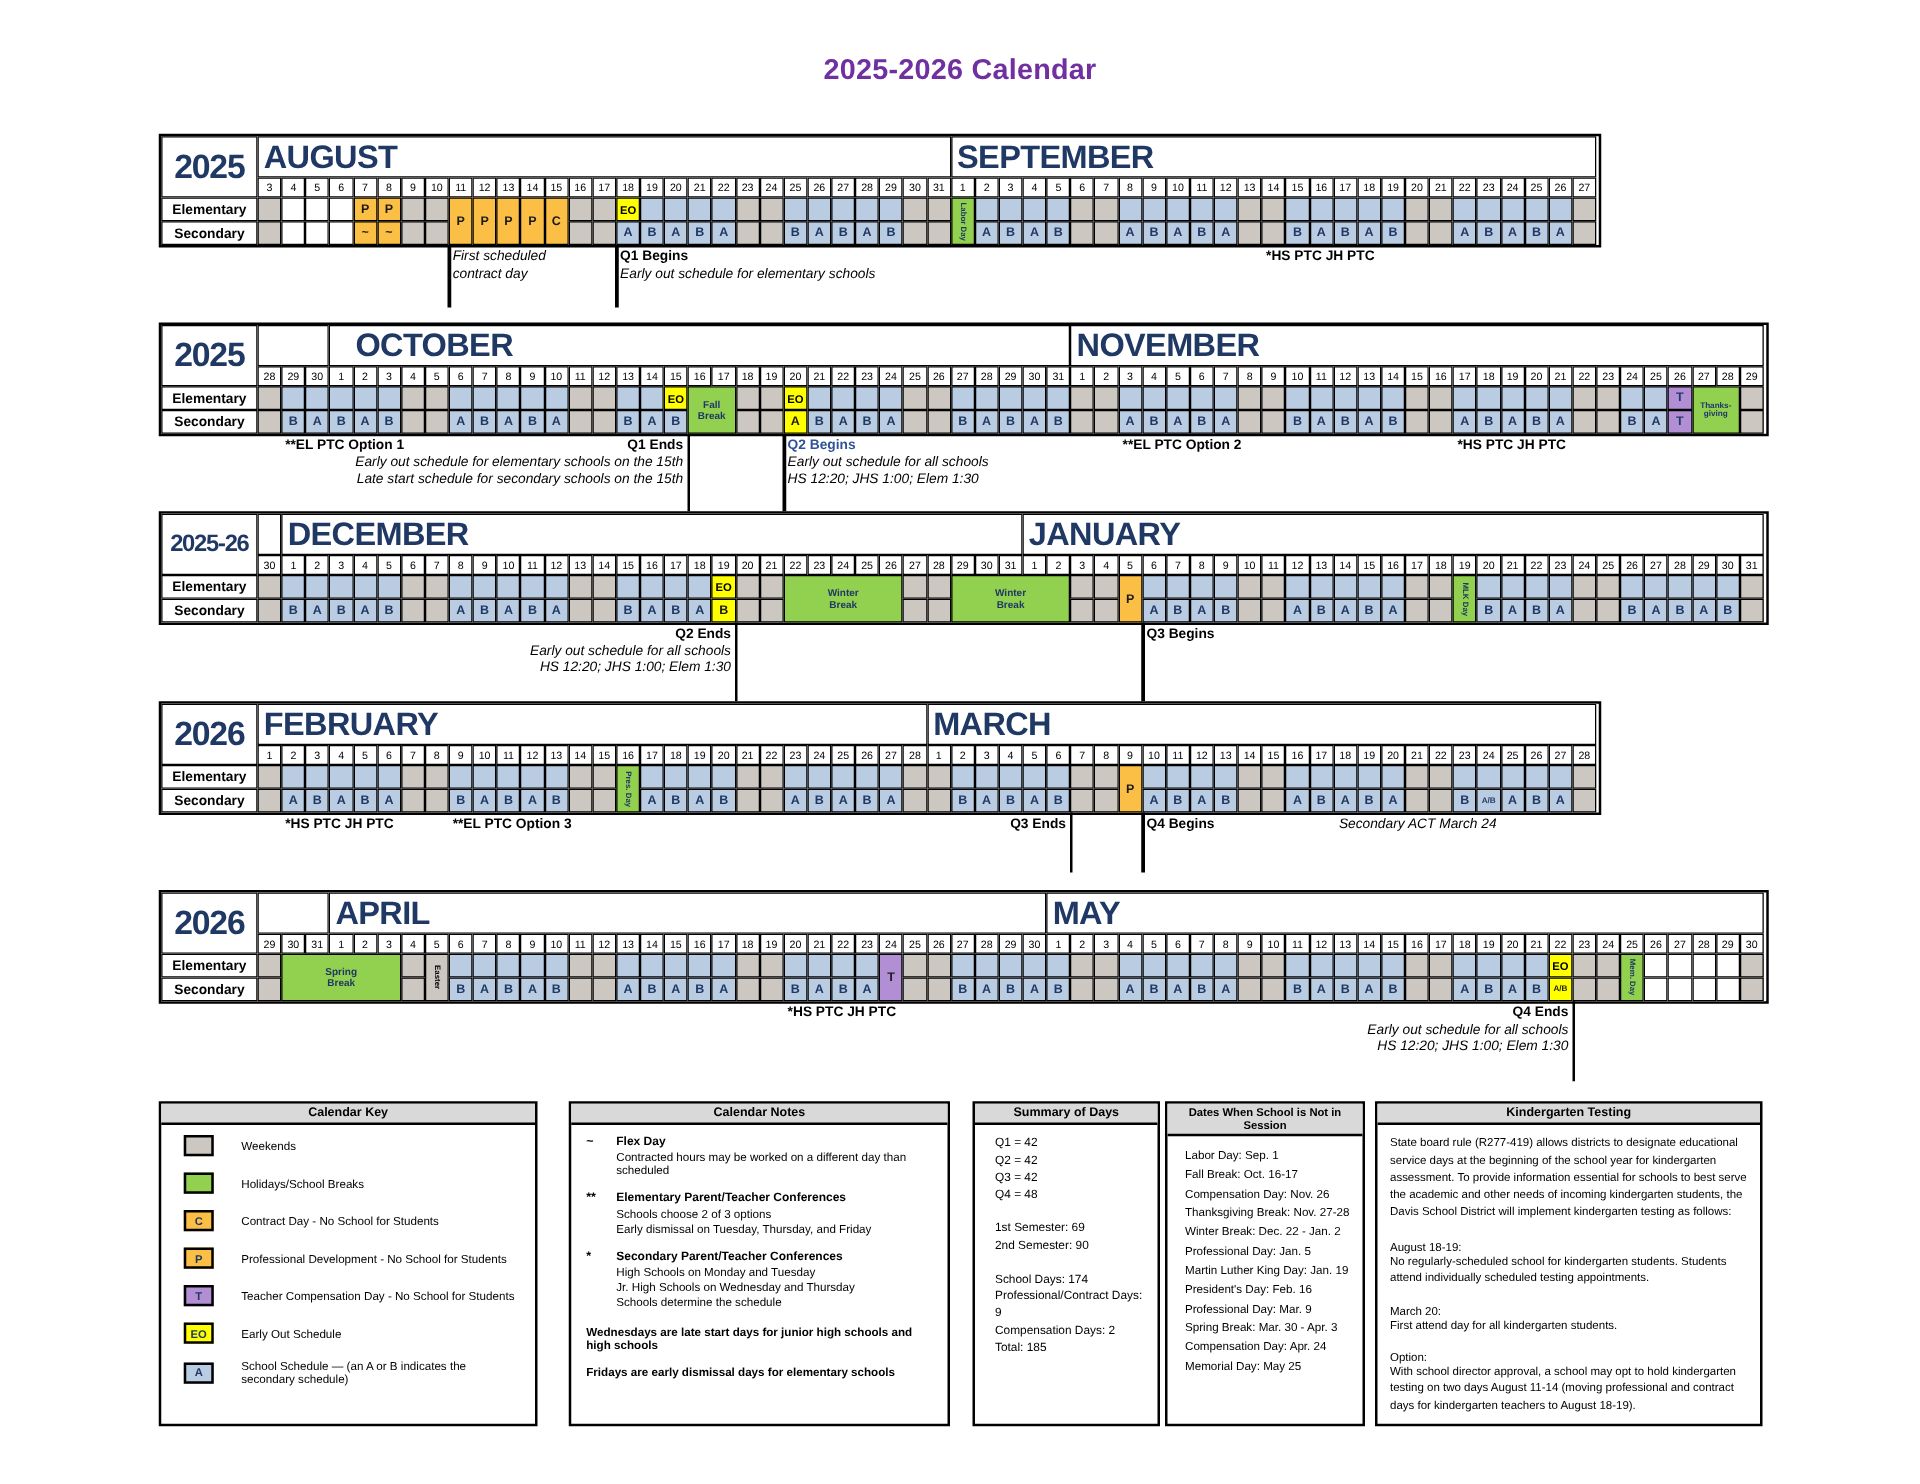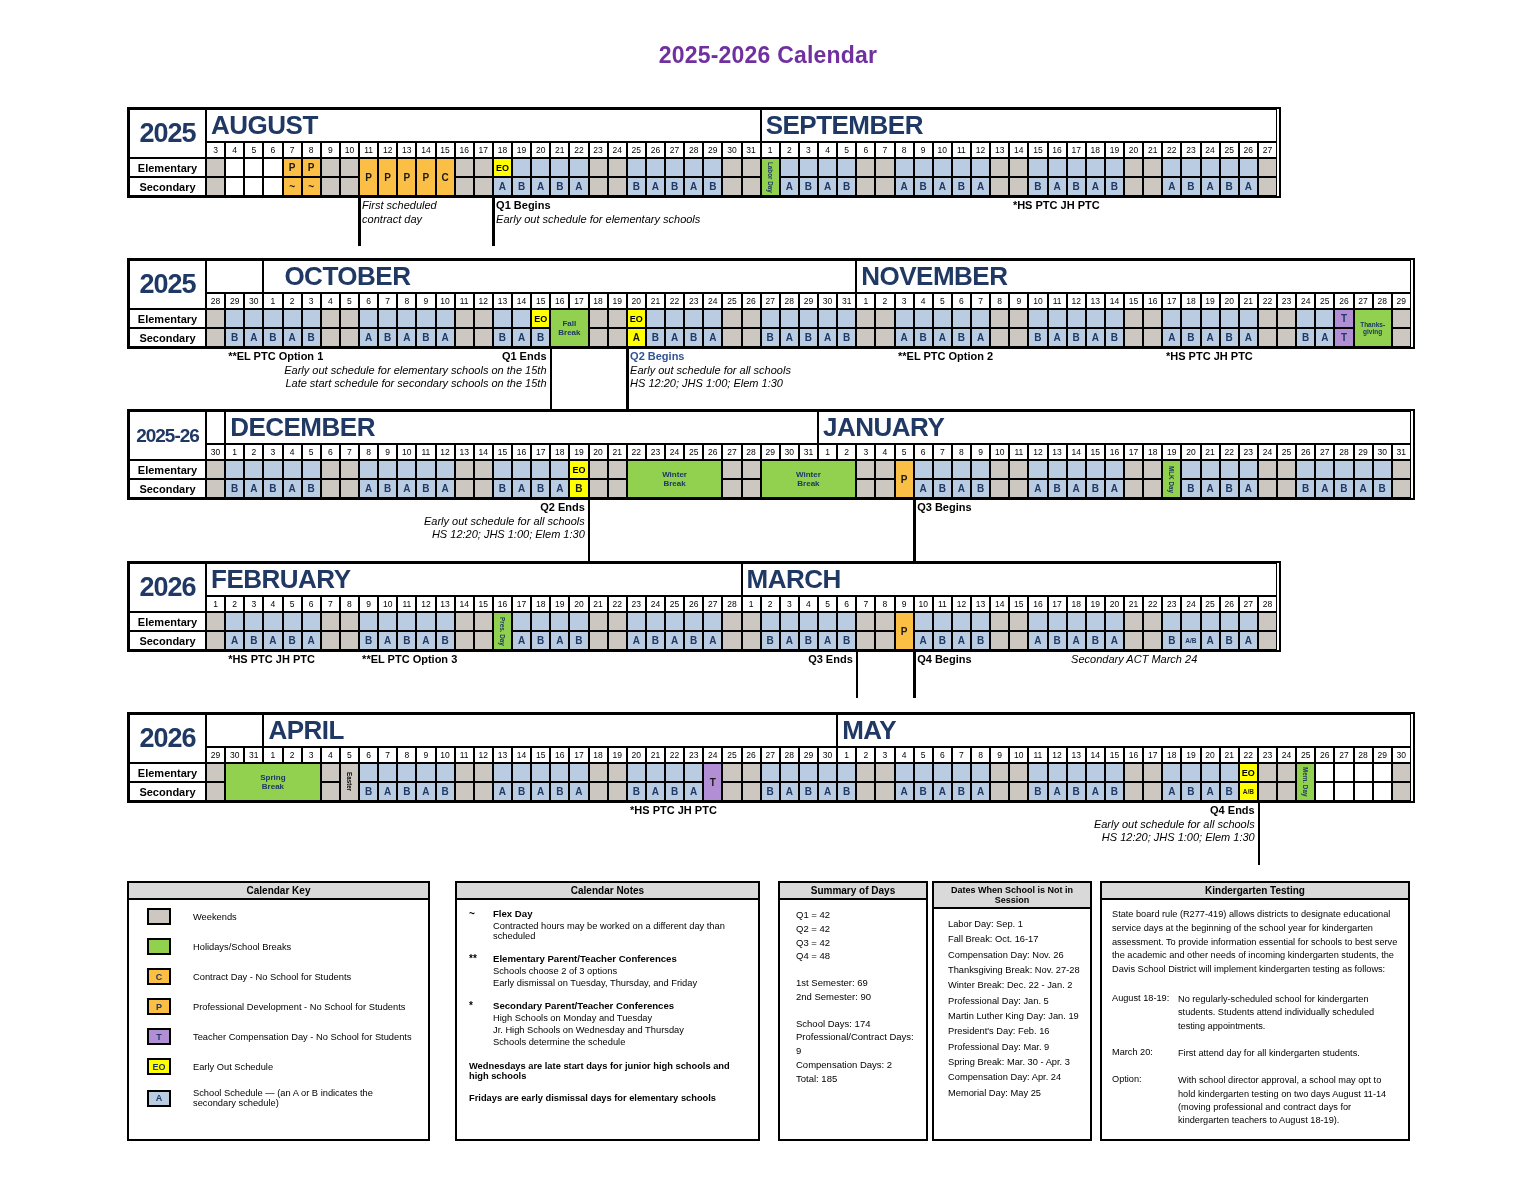--- a/index.html
+++ b/index.html
@@ -71,21 +71,21 @@
   .note-title { font-weight:bold; font-size:9.6px; margin-bottom:2px; }
   .note-line { font-size:9.3px; margin-bottom:2px; }
   .note-footer { font-weight:bold; font-size:9.3px; margin:12px 0 0 2px; }
 
   .sum-line { font-size:9.5px; line-height:1.45; }
   .sum-gap { height:13px; }
 
   .ns-line { font-size:9.3px; line-height:1.65; }
 
   .kg-intro { font-size:9.2px; line-height:1.5; margin-bottom:16px; }
-  .kg-entry { display:flex; margin-bottom:14px; }
+  .kg-entry { display:flex; margin-bottom:14px;flex-direction:column; }
   .kg-term { width:66px; flex:0 0 auto; font-size:9.2px; }
   .kg-text { font-size:9.2px; line-height:1.45; }
 </style>
 </head>
 <body>
 
 <div id="page">
   <div class="page-title">2025-2026 Calendar</div>
   <div id="cal-rows">
       <div class="cal-row" style="top: 107px; width: 1153.84px;">

